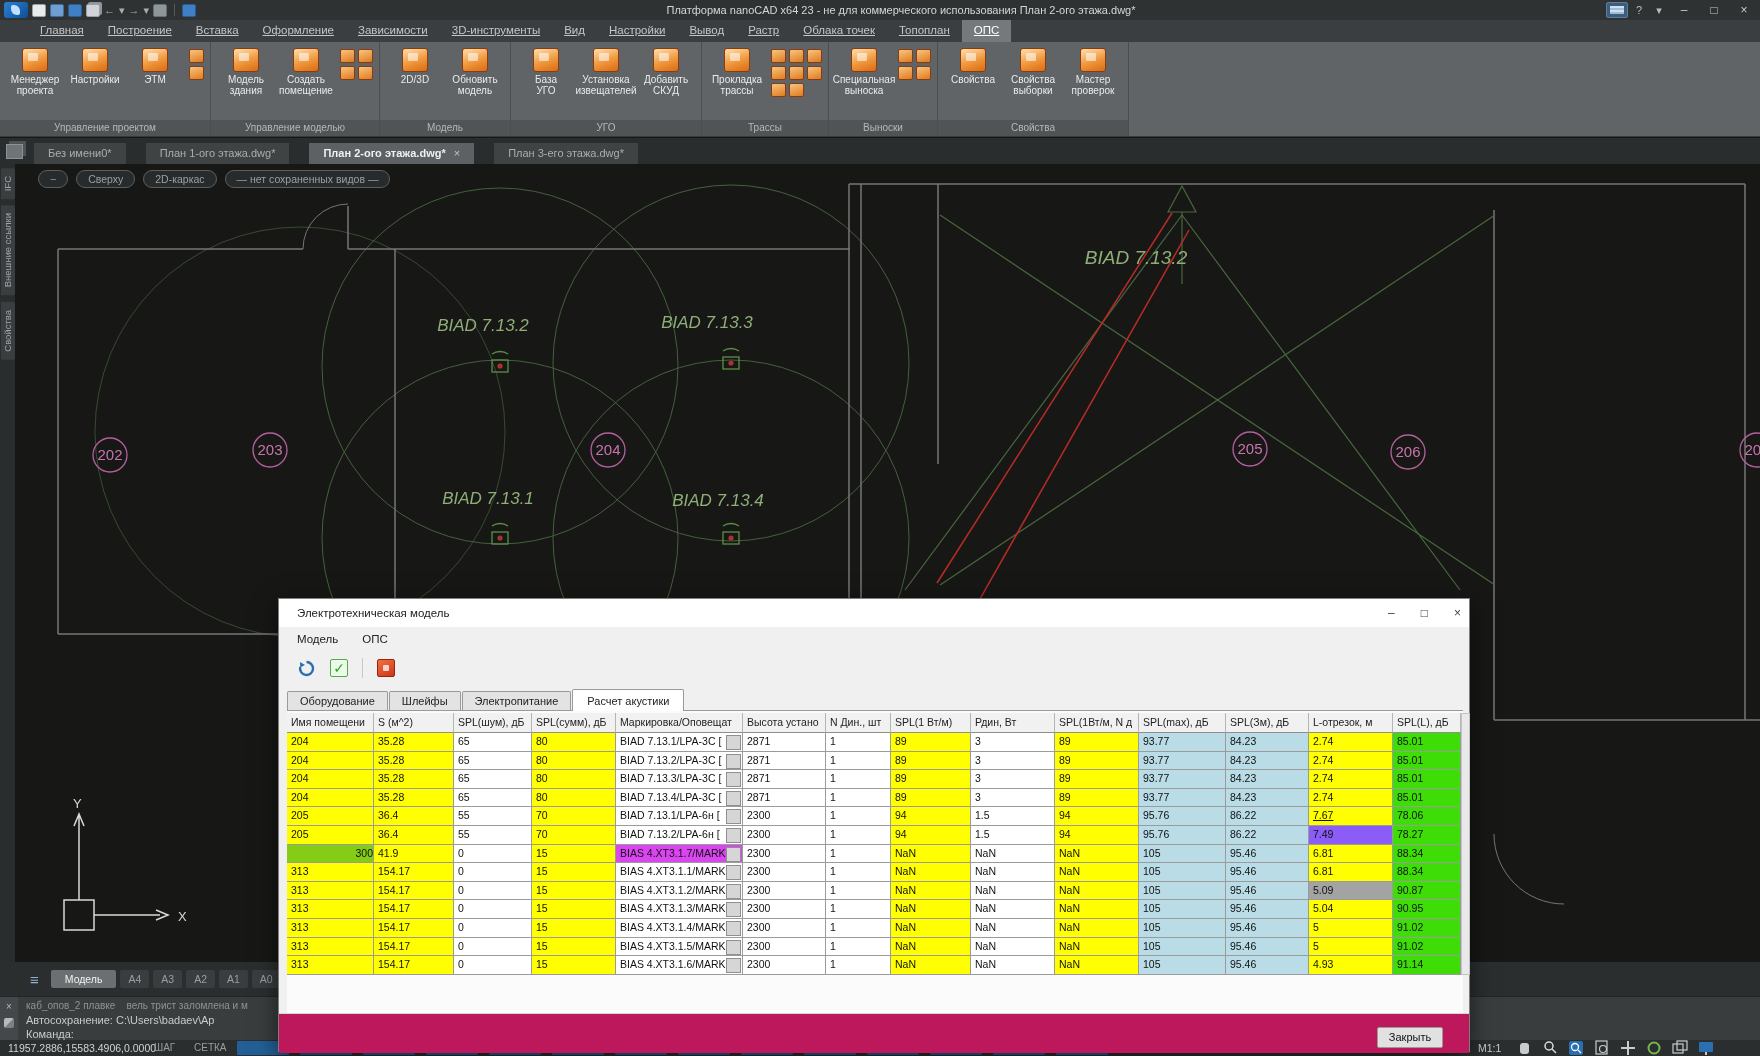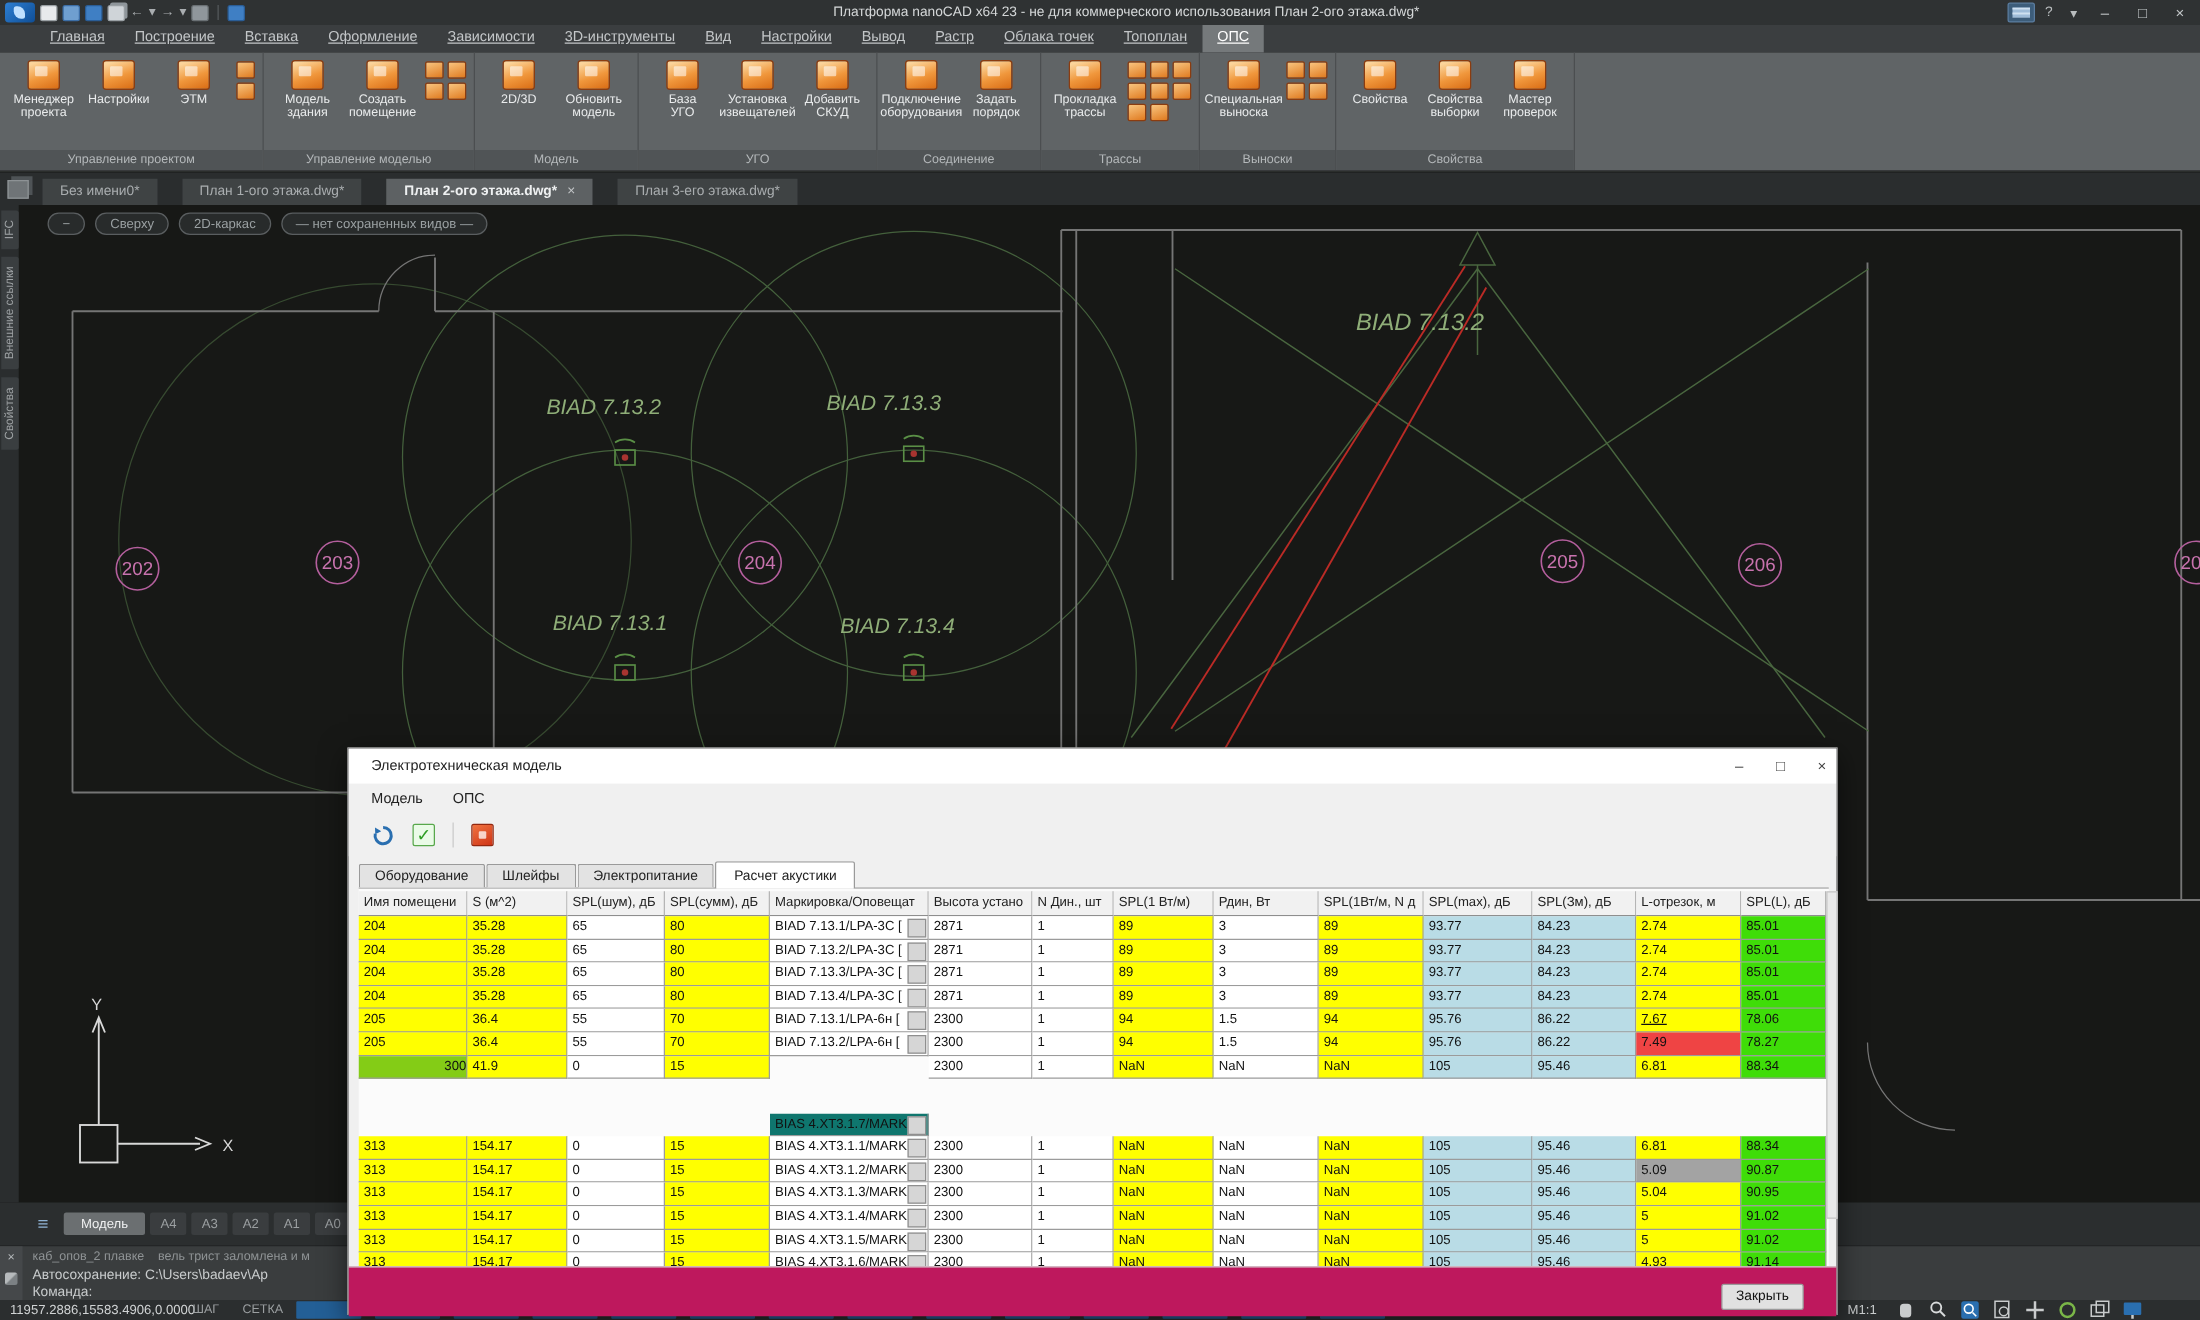--- a/index.html
+++ b/index.html
@@ -298,39 +298,20 @@
           </div>
         </div>
       </div>
       <div class="rgroup-label">УГО</div>
     </div>
     <div class="rgroup">
       <div class="rgroup-body">
         <div class="rbtn">
           <div class="ricon"></div>
           <div class="rlabel">
-            <div>Подключение</div>
-            <div>оборудования</div>
-          </div>
-        </div>
-        <div class="rbtn">
-          <div class="ricon"></div>
-          <div class="rlabel">
-            <div>Задать</div>
-            <div>порядок</div>
-          </div>
-        </div>
-      </div>
-      <div class="rgroup-label">Соединение</div>
-    </div>
-    <div class="rgroup">
-      <div class="rgroup-body">
-        <div class="rbtn">
-          <div class="ricon"></div>
-          <div class="rlabel">
             <div>Прокладка</div>
             <div>трассы</div>
           </div>
         </div>
         <div class="rsmalls" style="grid-template-columns: repeat(3, 15px);">
           <div class="rsmall"></div>
           <div class="rsmall"></div>
           <div class="rsmall"></div>
           <div class="rsmall"></div>
           <div class="rsmall"></div>
@@ -702,29 +683,29 @@
           <div class="td" style="background: rgb(255, 255, 255);">55</div>
           <div class="td" style="background: rgb(255, 255, 0);">70</div>
           <div class="td mark" style="background: rgb(255, 255, 255);">BIAD 7.13.2/LPA-6н [</div>
           <div class="td" style="background: rgb(255, 255, 255);">2300</div>
           <div class="td" style="background: rgb(255, 255, 255);">1</div>
           <div class="td" style="background: rgb(255, 255, 0);">94</div>
           <div class="td" style="background: rgb(255, 255, 255);">1.5</div>
           <div class="td" style="background: rgb(255, 255, 0);">94</div>
           <div class="td" style="background: rgb(185, 220, 230);">95.76</div>
           <div class="td" style="background: rgb(185, 220, 230);">86.22</div>
-          <div class="td" style="background: #ef4444;">7.49</div>
+          <div class="td" style="background: #8b5cf6;">7.49</div>
           <div class="td" style="background: rgb(63, 221, 8);">78.27</div>
         </div>
         <div class="tbl-row">
           <div class="td" style="background: #84cc16; text-align: right;">300</div>
           <div class="td" style="background: rgb(255, 255, 0);">41.9</div>
           <div class="td" style="background: rgb(255, 255, 255);">0</div>
           <div class="td" style="background: rgb(255, 255, 0);">15</div>
-          <div class="td mark" style="background: #0f766e; margin-top: 46px;">BIAS 4.XT3.1.7/MARK</div>
+          <div class="td mark" style="background: #d946ef;">BIAS 4.XT3.1.7/MARK</div>
           <div class="td" style="background: rgb(255, 255, 255);">2300</div>
           <div class="td" style="background: rgb(255, 255, 255);">1</div>
           <div class="td" style="background: rgb(255, 255, 0);">NaN</div>
           <div class="td" style="background: rgb(255, 255, 255);">NaN</div>
           <div class="td" style="background: rgb(255, 255, 0);">NaN</div>
           <div class="td" style="background: rgb(185, 220, 230);">105</div>
           <div class="td" style="background: rgb(185, 220, 230);">95.46</div>
           <div class="td" style="background: rgb(255, 255, 0);">6.81</div>
           <div class="td" style="background: rgb(63, 221, 8);">88.34</div>
         </div>

